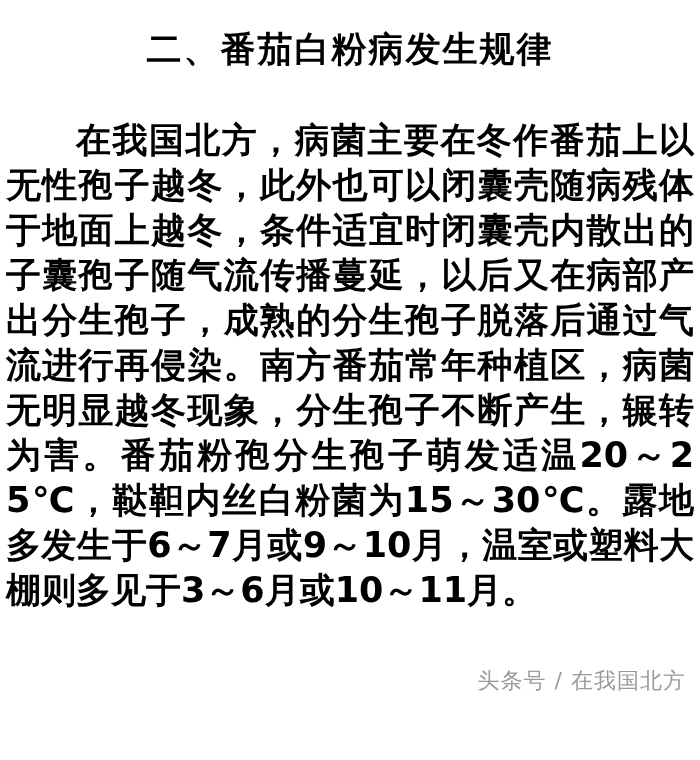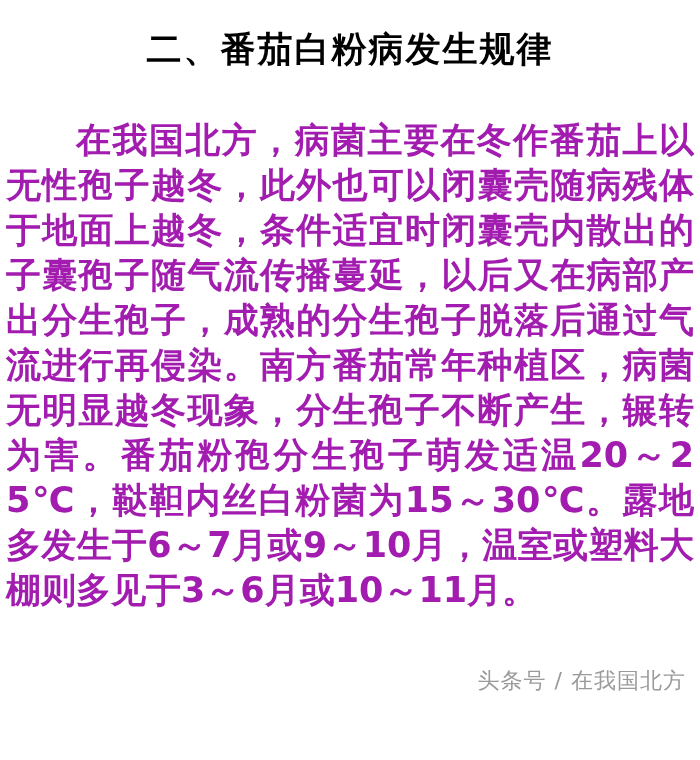--- a/index.html
+++ b/index.html
@@ -28,21 +28,21 @@
     color: #000000;
     padding-top: 28px;
     letter-spacing: 2px;
     white-space: nowrap;
   }
   .body-text {
     margin: 48px 6px 0 6px;
     font-size: 35px;
     line-height: 1.285;
     font-weight: bold;
-    color: #a21caf;
+    color: #000000;
     text-align: justify;
     text-justify: inter-character;
     text-indent: 70px;
     letter-spacing: 0px;
     word-break: break-all;
   }
   .watermark {
     position: absolute;
     right: 14px;
     bottom: 16px;

